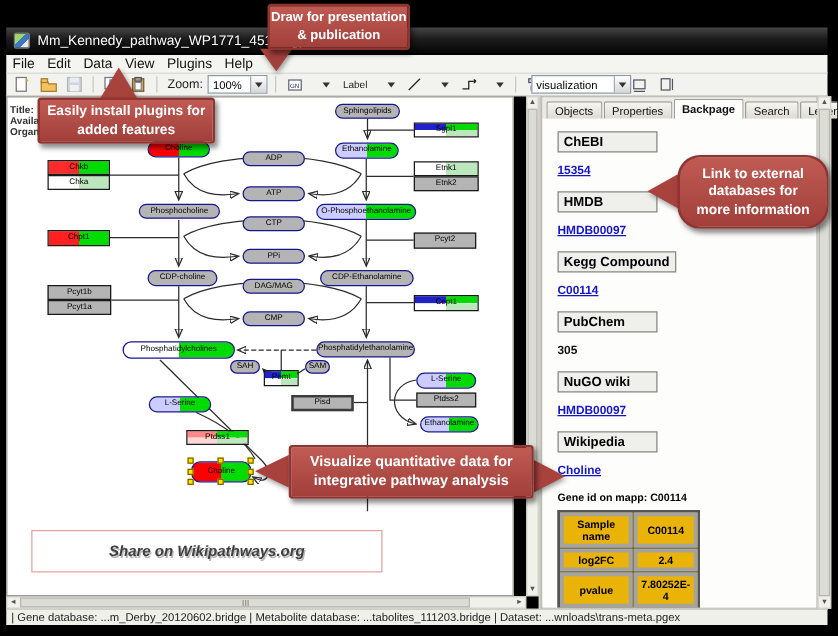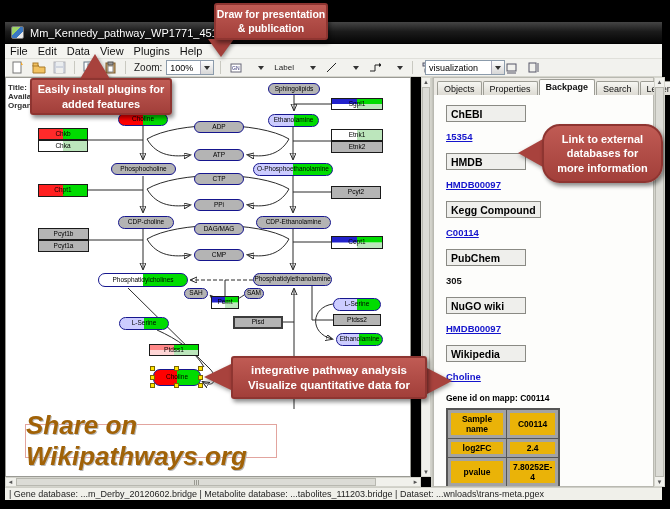--- a/index.html
+++ b/index.html
@@ -38,23 +38,23 @@
   .canvas{position:relative;width:406px;height:400px;background:#fff;border:1px solid #9a9a94;overflow:hidden;}
   #edges{position:absolute;left:0;top:0;}
   #edges path{stroke:#2b2b2b;stroke-width:1;fill:none;}
   .node{position:absolute;display:flex;align-items:center;justify-content:center;
     font-size:6.5px;color:#000;white-space:nowrap;overflow:hidden;line-height:1;}
   .node.pill{border:1px solid #16168e;border-radius:7px;}
   .node.rect{border:1px solid #1a1a1a;}
   .node.thick{border-width:2px;border-color:#3c3c3c;}
   .handle{position:absolute;width:5px;height:5px;background:#ffe400;border:1px solid #7a6500;}
   .canvas-info{position:absolute;left:2px;top:5px;font-size:8px;font-weight:bold;color:#333;line-height:9px;}
-  .share-box{position:absolute;left:19px;top:346px;width:252px;height:34px;border:1px solid #e2a49e;
+  .share-box{position:absolute;left:19px;top:346px;width:281px;height:34px;border:1px solid #e2a49e;
     background:rgba(255,255,255,.88);display:flex;align-items:center;justify-content:center;
-    font-size:26px;font-style:italic;font-weight:bold;color:#a16207;text-shadow:1px 1px 0 #b9b9b9;}
+    font-size:12px;font-style:italic;font-weight:bold;color:#404040;text-shadow:1px 1px 0 #b9b9b9;}
   
   .vscroll{width:10px;height:400px;background:#f1f1ec;border:1px solid #d4d4cc;display:flex;flex-direction:column;align-items:center;}
   .hscroll{width:416px;height:10px;background:#f1f1ec;border:1px solid #d4d4cc;display:flex;align-items:center;}
   .sarrow{font-size:6px;color:#555;line-height:8px;width:9px;text-align:center;}
   .vthumb{width:8px;height:300px;background:#dcdcd6;border:1px solid #b8b8b0;margin-top:1px;}
   .hthumb{height:8px;width:360px;background:#dcdcd6;border:1px solid #b8b8b0;margin-left:1px;
     display:flex;align-items:center;justify-content:center;gap:1px;}
   .grip{width:1px;height:5px;background:#9a9a92;}
   .splitter{width:9px;background:#eceae4;border-left:1px solid #d0d0c8;border-right:1px solid #c4c4bc;}
   
@@ -403,19 +403,19 @@
   <div class="c-arrow" style="left:80px;top:54px;border-left:15px solid transparent;border-right:15px solid transparent;border-bottom:25px solid #a8423d;"></div>
 
   <div class="callout" style="left:542px;top:124px;width:121px;height:59px;font-size:11px;border-radius:18px;">
     <div>Link  to external</div>
     <div>databases  for</div>
     <div>more information</div>
   </div>
   <div class="c-arrow" style="left:518px;top:139px;border-top:14px solid transparent;border-bottom:14px solid transparent;border-right:25px solid #a8423d;"></div>
 
   <div class="callout" style="left:231px;top:356px;width:196px;height:43px;font-size:11.5px;">
+    <div>Visualize quantitative data  for</div>
     <div>integrative pathway analysis</div>
-    <div>Visualize quantitative data  for</div>
   </div>
   <div class="c-arrow" style="left:204px;top:364px;border-top:13px solid transparent;border-bottom:13px solid transparent;border-right:27px solid #a8423d;"></div>
   <div class="c-arrow" style="left:427px;top:368px;border-top:13px solid transparent;border-bottom:13px solid transparent;border-left:25px solid #a8423d;"></div>
 
 </div>
 
 </body></html>

